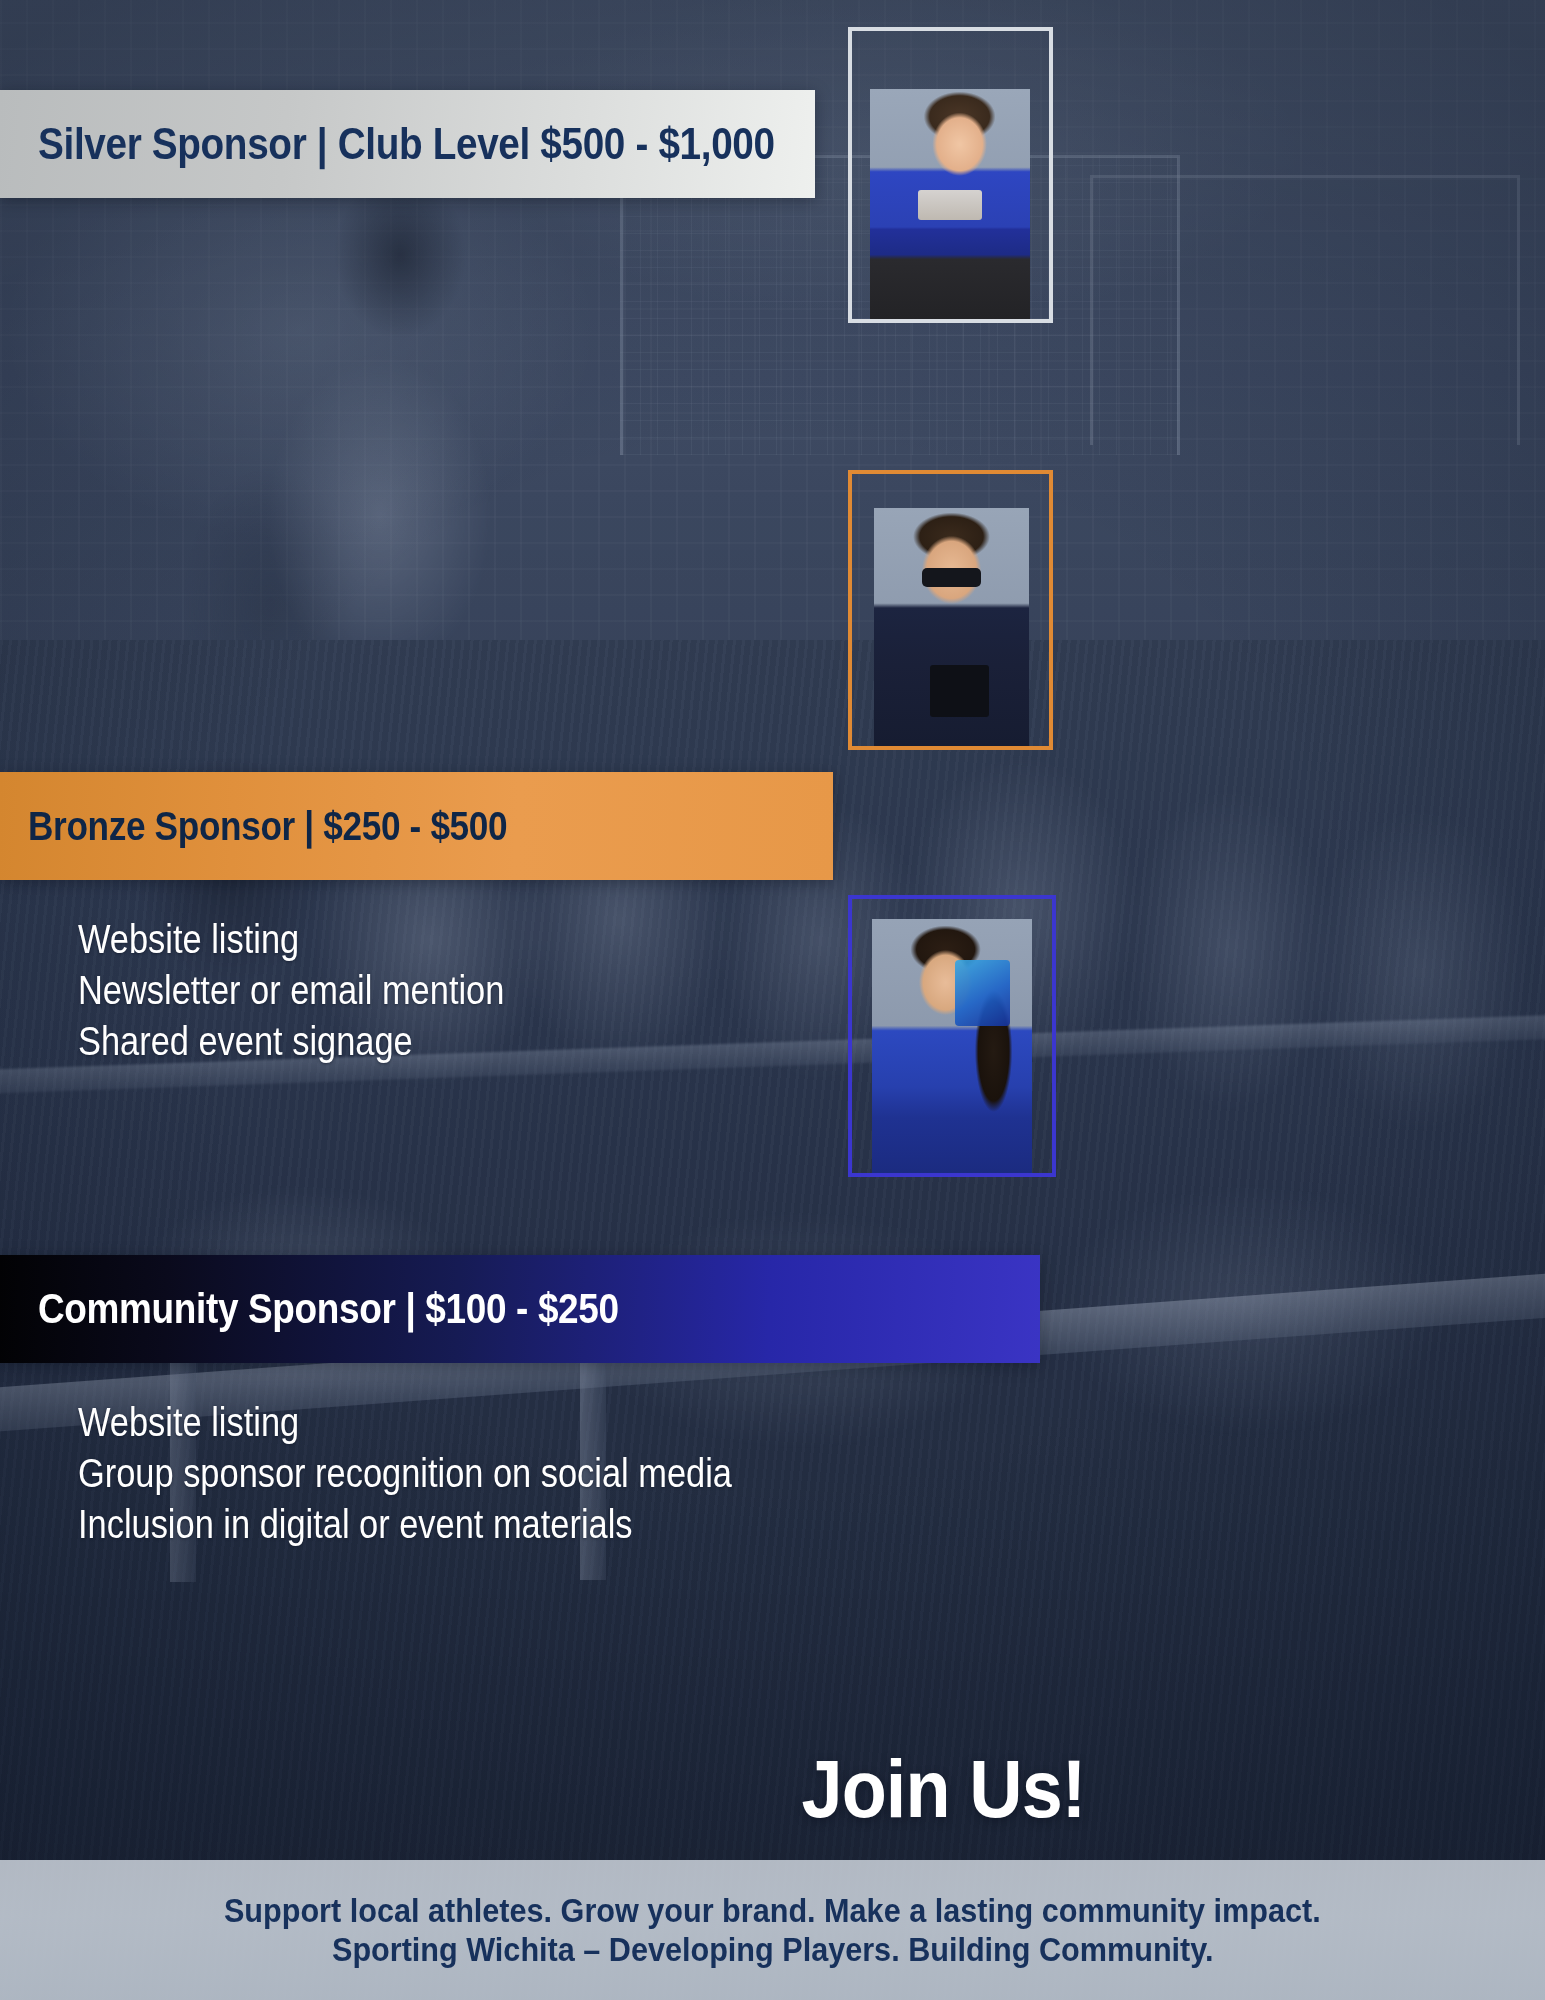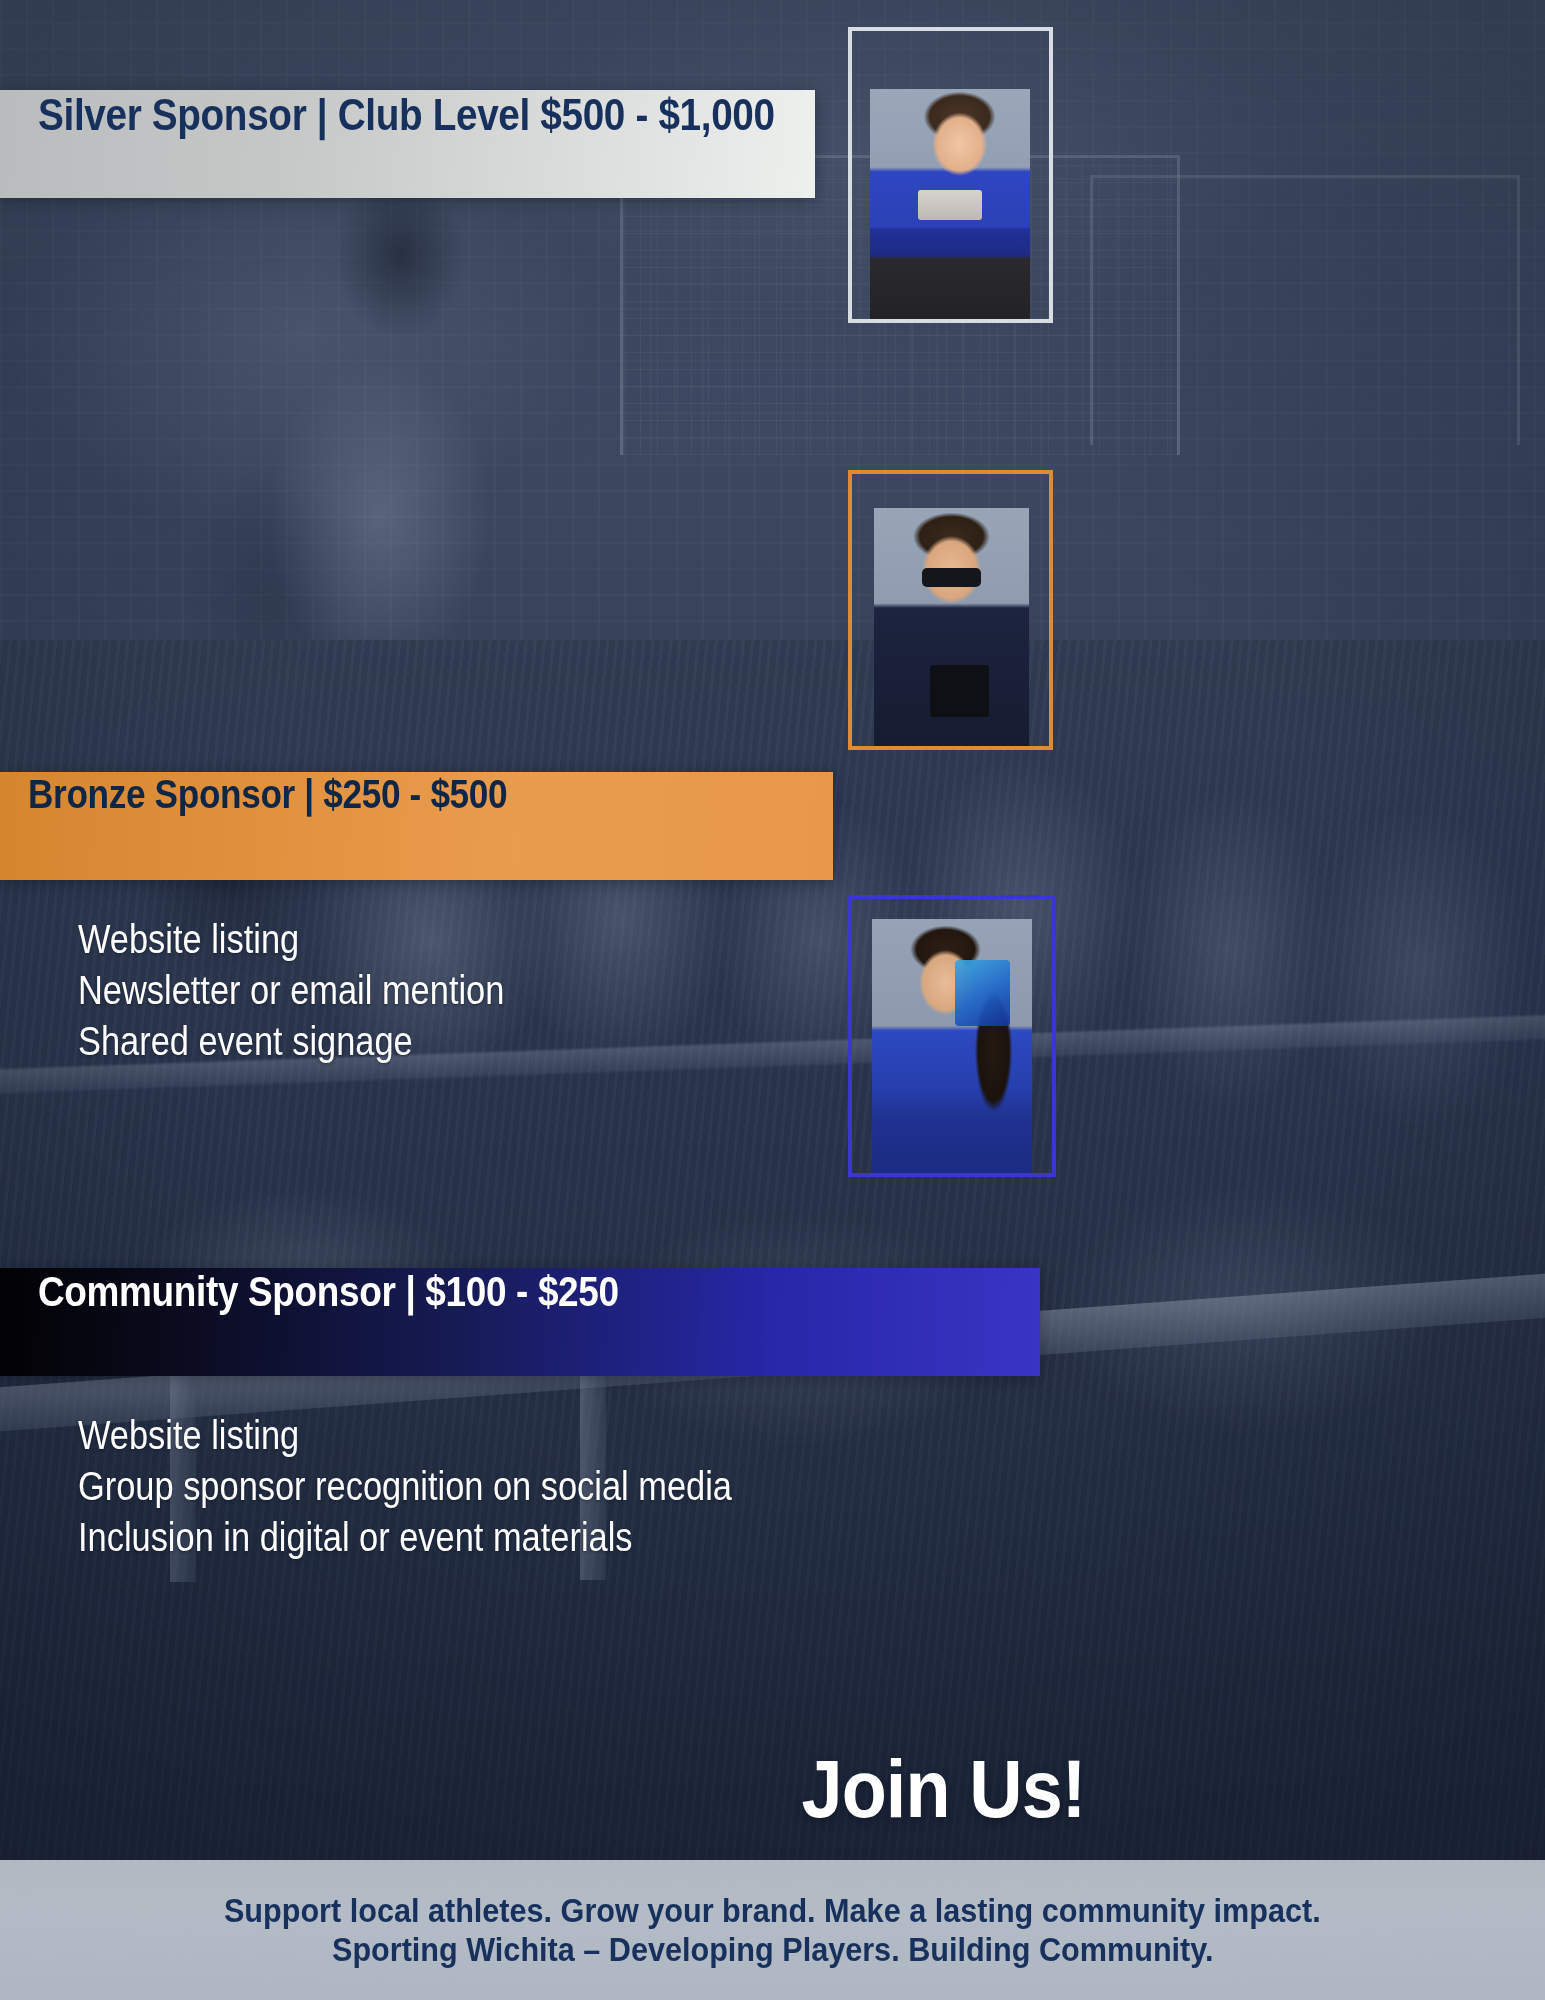--- a/index.html
+++ b/index.html
@@ -101,21 +101,21 @@
     background:radial-gradient(ellipse 1250px 1150px at 50% 48%, rgba(0,0,0,0) 45%, rgba(12,20,36,.38) 100%);
   }
 
   
   .content { position:absolute; inset:0; }
 
   .tier { position:absolute; left:0; width:100%; }
 
   .banner {
     position:relative;
-    display:flex; align-items:flex-start;
+    display:flex; align-items:center;
     height:110px;
     padding-left:38px;
     box-shadow:0 3px 14px rgba(8,14,26,.35);
   }
   .banner-silver {
     background:linear-gradient(95deg, #b9bcbd 0%, #c6c8c8 35%, #dcdedd 72%, #eef0ee 100%);
   }
   .banner-bronze {
     background:linear-gradient(92deg, #d4862f 0%, #e0903c 28%, #ea9c4e 62%, #e79848 100%);
   }
@@ -273,21 +273,21 @@
         <div class="banner-title">Bronze Sponsor | $250 - $500</div>
       </div>
       <div class="benefits">
         <div class="benefit">Website listing</div>
         <div class="benefit">Newsletter or email mention</div>
         <div class="benefit">Shared event signage</div>
       </div>
     </div>
 
     <div class="tier" style="top:1255px;">
-      <div class="banner banner-community" style="width:1040px;height:108px;margin-top:13px;">
+      <div class="banner banner-community" style="width:1040px;height:108px;">
         <div class="banner-title">Community Sponsor | $100 - $250</div>
       </div>
       <div class="benefits">
         <div class="benefit">Website listing</div>
         <div class="benefit">Group sponsor recognition on social media</div>
         <div class="benefit">Inclusion in digital or event materials</div>
       </div>
     </div>
 
     <div class="join" style="right:460px;top:1742px;">Join Us!</div>

